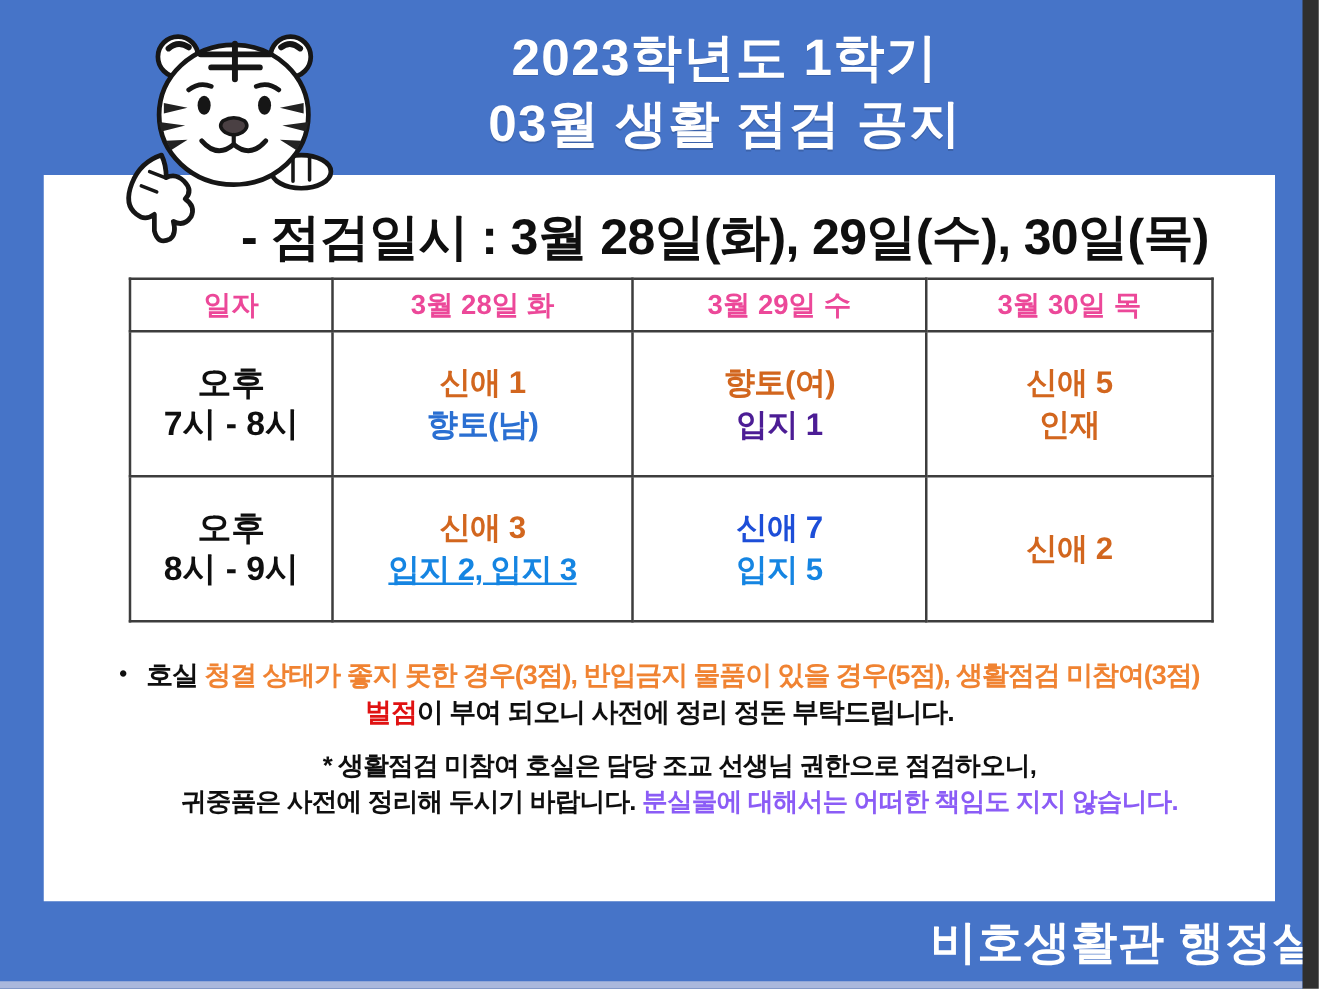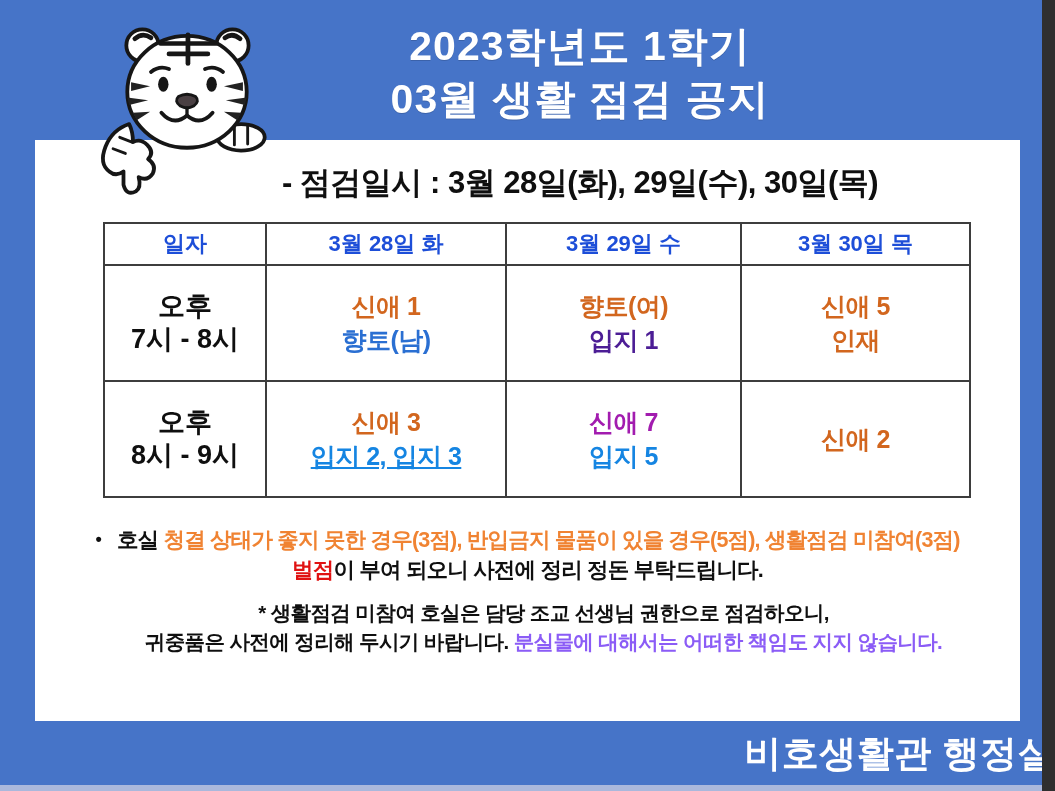--- a/index.html
+++ b/index.html
@@ -16,32 +16,32 @@
     letter-spacing: 1px; text-shadow: 0 1px 0 rgba(0,0,0,.15);
   }
   .mascot { position: absolute; left: 78px; top: 14px; z-index: 5; }
   
   .panel {
     position: absolute; left: 35px; top: 140px; width: 985px; height: 581px;
     background: #ffffff;
   }
   .subtitle {
     position: absolute; left: 110px; top: 22px; width: 870px;
-    text-align: center; color: #0f0f0f; font-size: 31px; letter-spacing: -0.5px;
+    text-align: center; color: #0f0f0f; font-size: 40px; letter-spacing: -0.5px;
   }
   
   .schedule-table {
     position: absolute; left: 68px; top: 82px; width: 866px;
     border-collapse: collapse; table-layout: fixed; background: #fff;
   }
   .schedule-table th, .schedule-table td {
     border: 2px solid #3d3d3d; text-align: center; vertical-align: middle;
     padding: 0;
   }
-  .schedule-table thead th { height: 42px; font-size: 22px; color: #1d4ed8; }
+  .schedule-table thead th { height: 42px; font-size: 22px; color: #ec4899; }
   .schedule-table tbody td { height: 116px; }
   .time-cell { font-size: 27px; color: #0f0f0f; line-height: 33px; }
   .room-cell { font-size: 25px; line-height: 34px; letter-spacing: -0.5px; }
   .cell-line { display: block; }
   
   .notes {
     position: absolute; left: 0; top: 384px; width: 985px;
     text-align: center; color: #0f0f0f;
   }
   .note1 { font-size: 20.5px; margin: 0 0 17px; letter-spacing: -0.6px; }
@@ -145,21 +145,21 @@
         <tr>
           <td class="time-cell">
             <span class="cell-line">오후</span>
             <span class="cell-line">8시 - 9시</span>
           </td>
           <td class="room-cell">
             <span class="cell-line" style="color: rgb(210, 102, 30);">신애 3</span>
             <span class="cell-line" style="color: rgb(21, 133, 226); text-decoration: underline;">입지 2, 입지 3</span>
           </td>
           <td class="room-cell">
-            <span class="cell-line" style="color: #a21caf;">신애 7</span>
+            <span class="cell-line" style="color: #1d4ed8;">신애 7</span>
             <span class="cell-line" style="color: rgb(21, 133, 226);">입지 5</span>
           </td>
           <td class="room-cell">
             <span class="cell-line" style="color: rgb(210, 102, 30);">신애 2</span>
           </td>
         </tr>
       </tbody>
     </table>
 
     <div class="notes">

